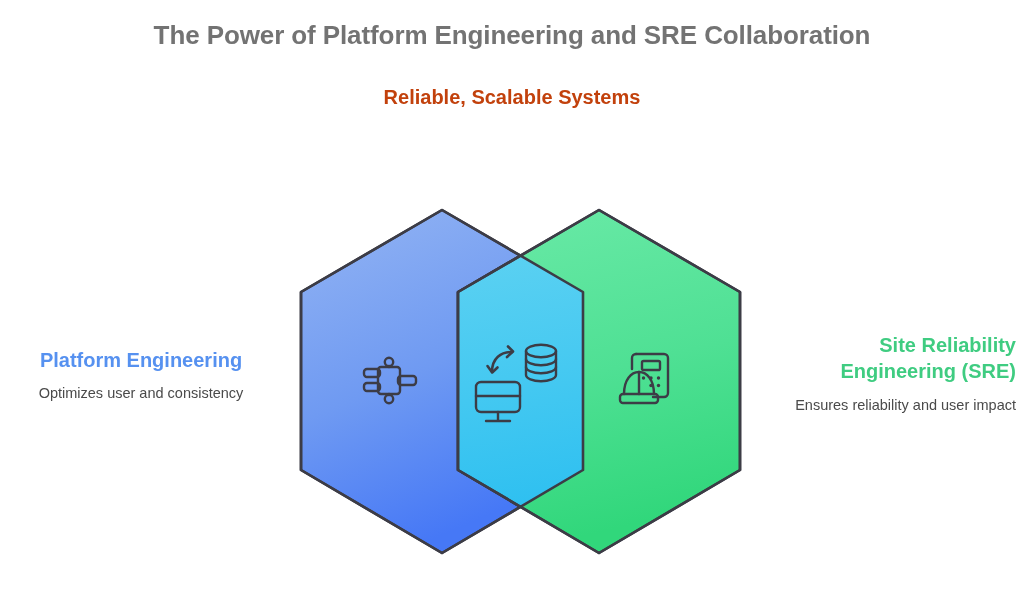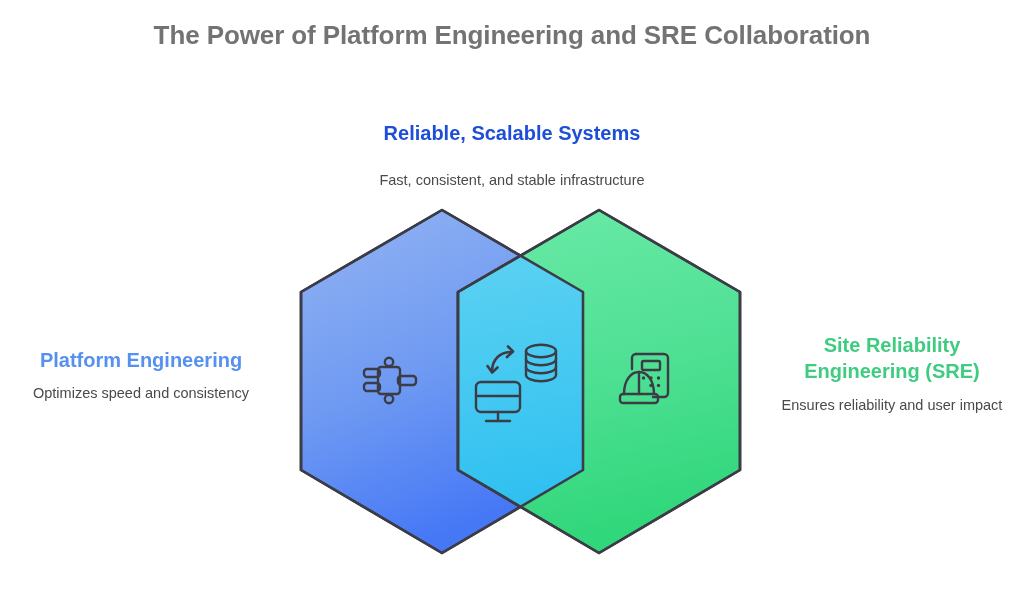--- a/index.html
+++ b/index.html
@@ -58,36 +58,36 @@
     line-height: 1.42;
     margin: 0;
   }
 
   #label-top {
     left: 362px;
     top: 84px;
     width: 300px;
     text-align: center;
   }
-  #label-top .label-heading { color: #1d4ed8; margin-top: 36px; }
+  #label-top .label-heading { color: #c2410c; }
   #label-top .label-desc { margin-top: 24px; }
 
   #label-left {
     left: 10px;
     top: 347px;
     width: 262px;
     text-align: center;
   }
   #label-left .label-heading { color: #5691f0; }
 
   #label-right {
     left: 768px;
     top: 332px;
     width: 248px;
-    text-align: center;
+    text-align: right;
   }
   #label-right .label-heading { color: #3fcc81; }
 </style>
 </head>
 <body style="background: rgb(255, 255, 255);">
 
 <div id="page-title">The Power of Platform Engineering and SRE Collaboration</div>
 
 <div id="venn-stage">
 
@@ -168,26 +168,25 @@
       <circle cx="38.5" cy="33.5" r="1.7" fill="#3c3c46" stroke="none"></circle>
 
       <path d="M4,42 C4,28 11,20 19,20 C27,20 34,28 34,42"></path>
       <path d="M19,20 L19,42"></path>
       <rect x="0" y="42" width="38" height="9" rx="3"></rect>
     </g>
   </svg>
 
   <div class="label-block" id="label-top">
     <div class="label-heading">Reliable, Scalable Systems</div>
-    <div class="label-desc">Fast, consistent, and stable infrastructure</div>
   </div>
 
   <div class="label-block" id="label-left">
     <div class="label-heading">Platform Engineering</div>
-    <div class="label-desc">Optimizes speed and consistency</div>
+    <div class="label-desc">Optimizes user and consistency</div>
   </div>
 
   <div class="label-block" id="label-right">
     <div class="label-heading">Site Reliability Engineering (SRE)</div>
     <div class="label-desc">Ensures reliability and user impact</div>
   </div>
 
 </div>
 
 </body></html>

